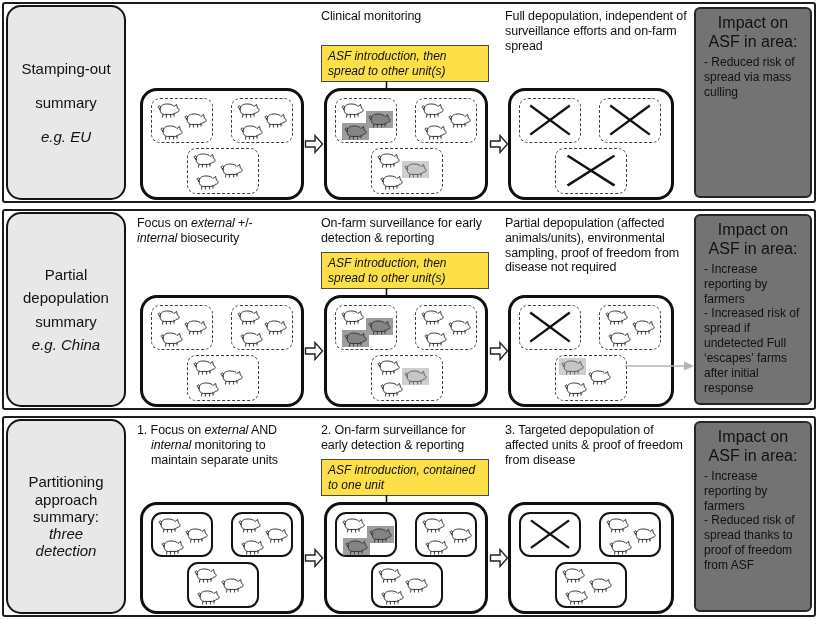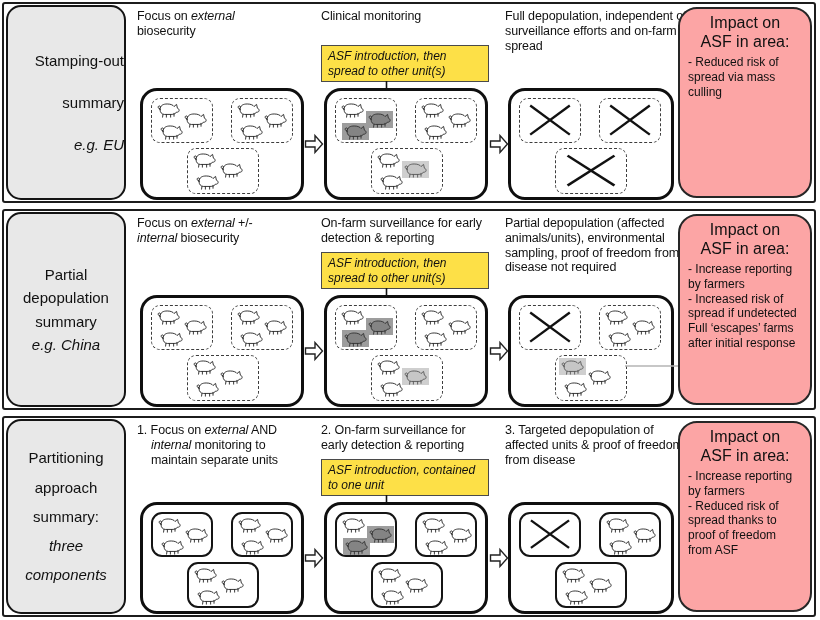--- a/index.html
+++ b/index.html
@@ -7,21 +7,21 @@
   #stage { position:relative; width:820px; height:620px; background:#fff; overflow:hidden; }
 
   .row { position:absolute; left:2px; width:814px; height:201px;
          border:2px solid #1c1c1c; border-radius:3px; background:#fff; }
   .r1 { top:2px; } .r2 { top:209px; } .r3 { top:416px; }
 
   .label-box { position:absolute; left:2px; top:1px; bottom:1px; width:120px;
                background:#e8e8e8; border:2px solid #141414; border-radius:15px;
                display:flex; flex-direction:column; justify-content:center; align-items:center;
                font-size:15px; line-height:1.15; text-align:center; }
-  .g3 { gap:25px;align-items:flex-end; } .g4 { gap:6px; } .g5 { gap:12px; }
+  .g3 { gap:17px; } .g4 { gap:6px; } .g5 { }
 
   .colheader { position:absolute; top:5px; font-size:12.5px; line-height:1.18; letter-spacing:-0.1px; }
   .c1 { left:133px; width:142px; }
   .c2 { left:317px; width:172px; }
   .c3 { left:501px; width:182px; }
   .numbered { padding-left:14px; text-indent:-14px; }
 
   .callout { position:absolute; left:317px; top:41px; width:168px; min-height:34px;
              border:1.5px solid #4a4a4a; background:#fde047; padding:3px 6px;
              font-size:12px; font-style:italic; line-height:1.22; }
@@ -48,37 +48,36 @@
   .pig.p1 { left:30px; top:12px; }
   .pig.p2 { left:6px;  top:24px; }
 
   .cross-svg { position:absolute; left:3px; top:3px; width:calc(100% - 6px); height:calc(100% - 6px); }
 
   .block-arrow { position:absolute; width:20px; height:24px; top:128px; }
   .a1 { left:300px; } .a2 { left:485px; }
 
   .escape-arrow { position:absolute; left:621px; top:147px; width:70px; height:12px; }
 
-  .imp { position:absolute; right:2px; top:3px; bottom:3px; width:134px;
-         border:2px solid #262626; border-radius:19px; background:#fca5a5; padding:5px 8px; }
+  .imp { position:absolute; right:2px; top:3px; bottom:3px; width:118px;
+         border:2px solid #262626; border-radius:6px; background:#737373; padding:5px 8px; }
   .imp-title { font-size:16px; line-height:1.18; text-align:center; margin-bottom:3px; }
   .imp-body { font-size:12px; line-height:1.24; }
 </style>
 </head>
 <body>
 
 <div id="stage">
 
   <div class="row r1">
     <div class="label-box g3">
         <div>Stamping-out</div>
         <div>summary</div>
         <div style="font-style: italic;">e.g. EU</div>
       </div>
-    <div class="colheader c1"><span>Focus on </span><span style="font-style: italic;">external</span><span> biosecurity</span></div>
     <div class="colheader c3"><span>Full depopulation, independent of surveillance efforts and on-farm spread</span></div>
     <div class="colheader c2"><span>Clinical monitoring</span></div>
     <div class="callout"><span style="font-style: italic;">ASF introduction, then spread to other unit(s)</span></div>
     <span class="down-arrow"><svg viewBox="0 0 13 31" width="13" height="31">
           <line x1="6.5" y1="0" x2="6.5" y2="23" stroke="#111" stroke-width="1.6"></line>
           <polygon points="2,22 11,22 6.5,30" fill="#111"></polygon>
         </svg></span>
     <div class="farm f1">
         <div class="unit dashed tl">
           <span class="pig n p0"><svg viewBox="0 0 30 20" width="27" height="17">
@@ -490,21 +489,21 @@
         </div>
     </div>
   </div>
 
   <div class="row r3">
     <div class="label-box g5">
         <div>Partitioning</div>
         <div>approach</div>
         <div>summary:</div>
         <div style="font-style: italic;">three</div>
-        <div style="font-style: italic;">components</div>
+        <div style="font-style: italic;">detection</div>
       </div>
     <div class="colheader c1 numbered"><span>1. Focus on </span><span style="font-style: italic;">external</span><span> AND </span><span style="font-style: italic;">internal</span><span> monitoring to maintain separate units</span></div>
     <div class="colheader c2"><span>2. On-farm surveillance for early detection &amp; reporting</span></div>
     <div class="colheader c3"><span>3. Targeted depopulation of affected units &amp; proof of freedom from disease</span></div>
     <div class="callout"><span style="font-style: italic;">ASF introduction, contained to one unit</span></div>
     <span class="down-arrow"><svg viewBox="0 0 13 31" width="13" height="31">
           <line x1="6.5" y1="0" x2="6.5" y2="23" stroke="#111" stroke-width="1.6"></line>
           <polygon points="2,22 11,22 6.5,30" fill="#111"></polygon>
         </svg></span>
     <div class="farm f1">

